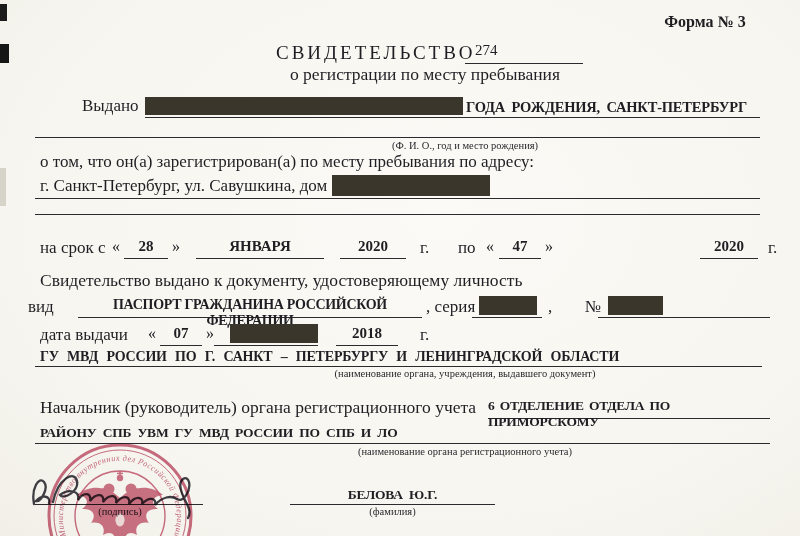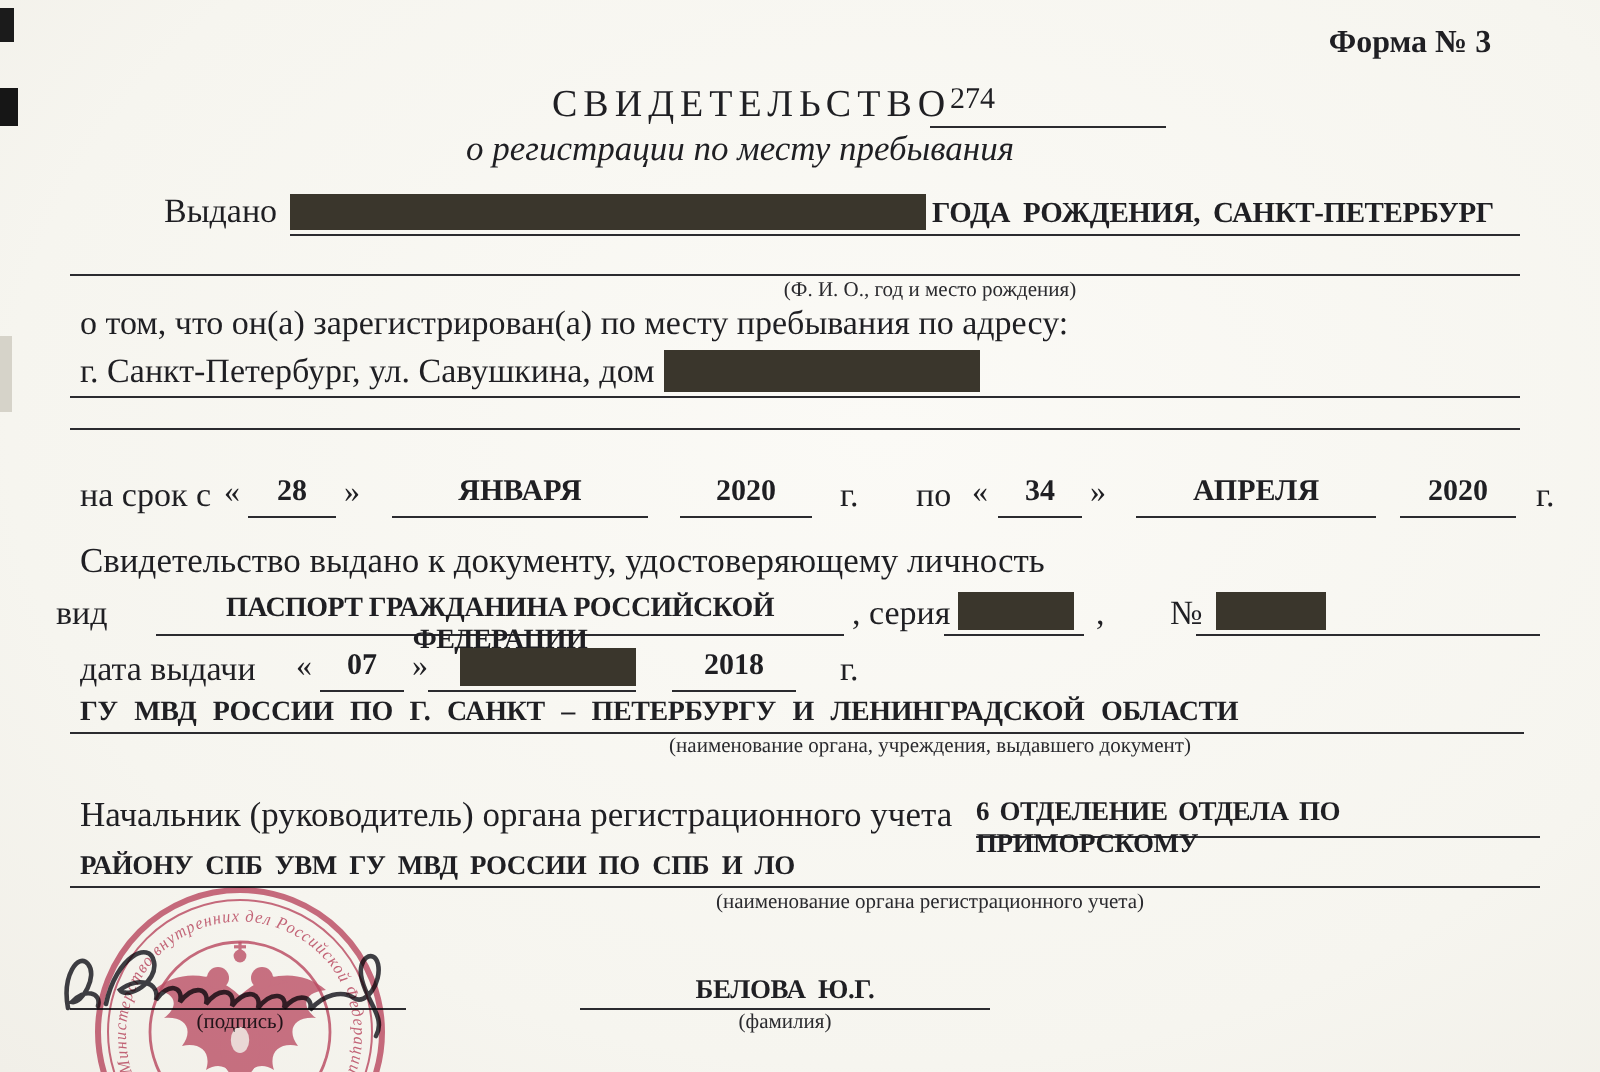--- a/index.html
+++ b/index.html
@@ -27,21 +27,21 @@
 <div class="page">
 
   <div class="artifact" style="top:4px;width:7px;height:17px;background:#1b1b1b;"></div>
   <div class="artifact" style="top:44px;width:9px;height:19px;background:#161616;"></div>
   <div class="artifact" style="top:168px;width:6px;height:38px;background:#d6d3c9;"></div>
 
   <div class="t" style="left:640px;top:13px;width:130px;text-align:center;font-size:16px;font-weight:bold;">Форма № 3</div>
 
   <div class="t" style="left:252px;top:42px;font-size:19px;letter-spacing:3px;margin-left:24px;">СВИДЕТЕЛЬСТВО</div>
   <div class="t" style="left:465px;top:42px;width:108px;border-bottom:1.6px solid #2b2b2f;font-size:15px;padding-left:10px;height:21px;">274</div>
-  <div class="t" style="left:180px;top:64px;width:380px;text-align:center;font-size:17.5px;font-style:italic;">о регистрации по месту пребывания</div>
+  <div class="t" style="left:180px;top:64px;width:380px;text-align:right;font-size:17.5px;">о регистрации по месту пребывания</div>
 
   <div class="t" style="left:82px;top:96px;">Выдано</div>
   <div class="bar" style="left:145px;top:97px;width:318px;height:18px;"></div>
   <div class="t bval" style="left:466px;top:99px;font-size:14.5px;">ГОДА РОЖДЕНИЯ, САНКТ-ПЕТЕРБУРГ</div>
   <div class="line" style="left:145px;top:117px;width:615px;"></div>
 
   <div class="line" style="left:35px;top:137px;width:725px;"></div>
   <div class="cap" style="left:170px;top:140px;width:590px;">(Ф. И. О., год и место рождения)</div>
 
   <div class="t" style="left:40px;top:176px;">г. Санкт-Петербург, ул. Савушкина, дом</div>
@@ -53,23 +53,22 @@
 
   <div class="t" style="left:40px;top:238px;">на срок с</div>
   <div class="qt" style="left:112px;top:238px;">«</div>
   <div class="cell" style="left:124px;top:238px;width:44px;">28</div>
   <div class="qt" style="left:172px;top:238px;">»</div>
   <div class="cell" style="left:196px;top:238px;width:128px;">ЯНВАРЯ</div>
   <div class="cell" style="left:340px;top:238px;width:66px;">2020</div>
   <div class="t" style="left:420px;top:238px;">г.</div>
   <div class="t" style="left:458px;top:238px;">по</div>
   <div class="qt" style="left:486px;top:238px;">«</div>
-  <div class="cell" style="left:499px;top:238px;width:42px;">34</div>
+  <div class="cell" style="left:499px;top:238px;width:42px;">47</div>
   <div class="qt" style="left:545px;top:238px;">»</div>
-  <div class="cell" style="left:568px;top:238px;width:120px;">АПРЕЛЯ</div>
   <div class="cell" style="left:700px;top:238px;width:58px;">2020</div>
   <div class="t" style="left:768px;top:238px;">г.</div>
 
   <div class="t" style="left:40px;top:270px;font-size:17.5px;">Свидетельство выдано к документу, удостоверяющему личность</div>
 
   <div class="t" style="left:28px;top:297px;">вид</div>
   <div class="cell" style="left:78px;top:297px;width:344px;font-size:14px;letter-spacing:-0.3px;">ПАСПОРТ ГРАЖДАНИНА РОССИЙСКОЙ ФЕДЕРАЦИИ</div>
   <div class="t" style="left:426px;top:297px;">, серия</div>
   <div class="bar" style="left:479px;top:296px;width:58px;height:19px;"></div>
   <div class="line" style="left:472px;top:317px;width:70px;"></div>

